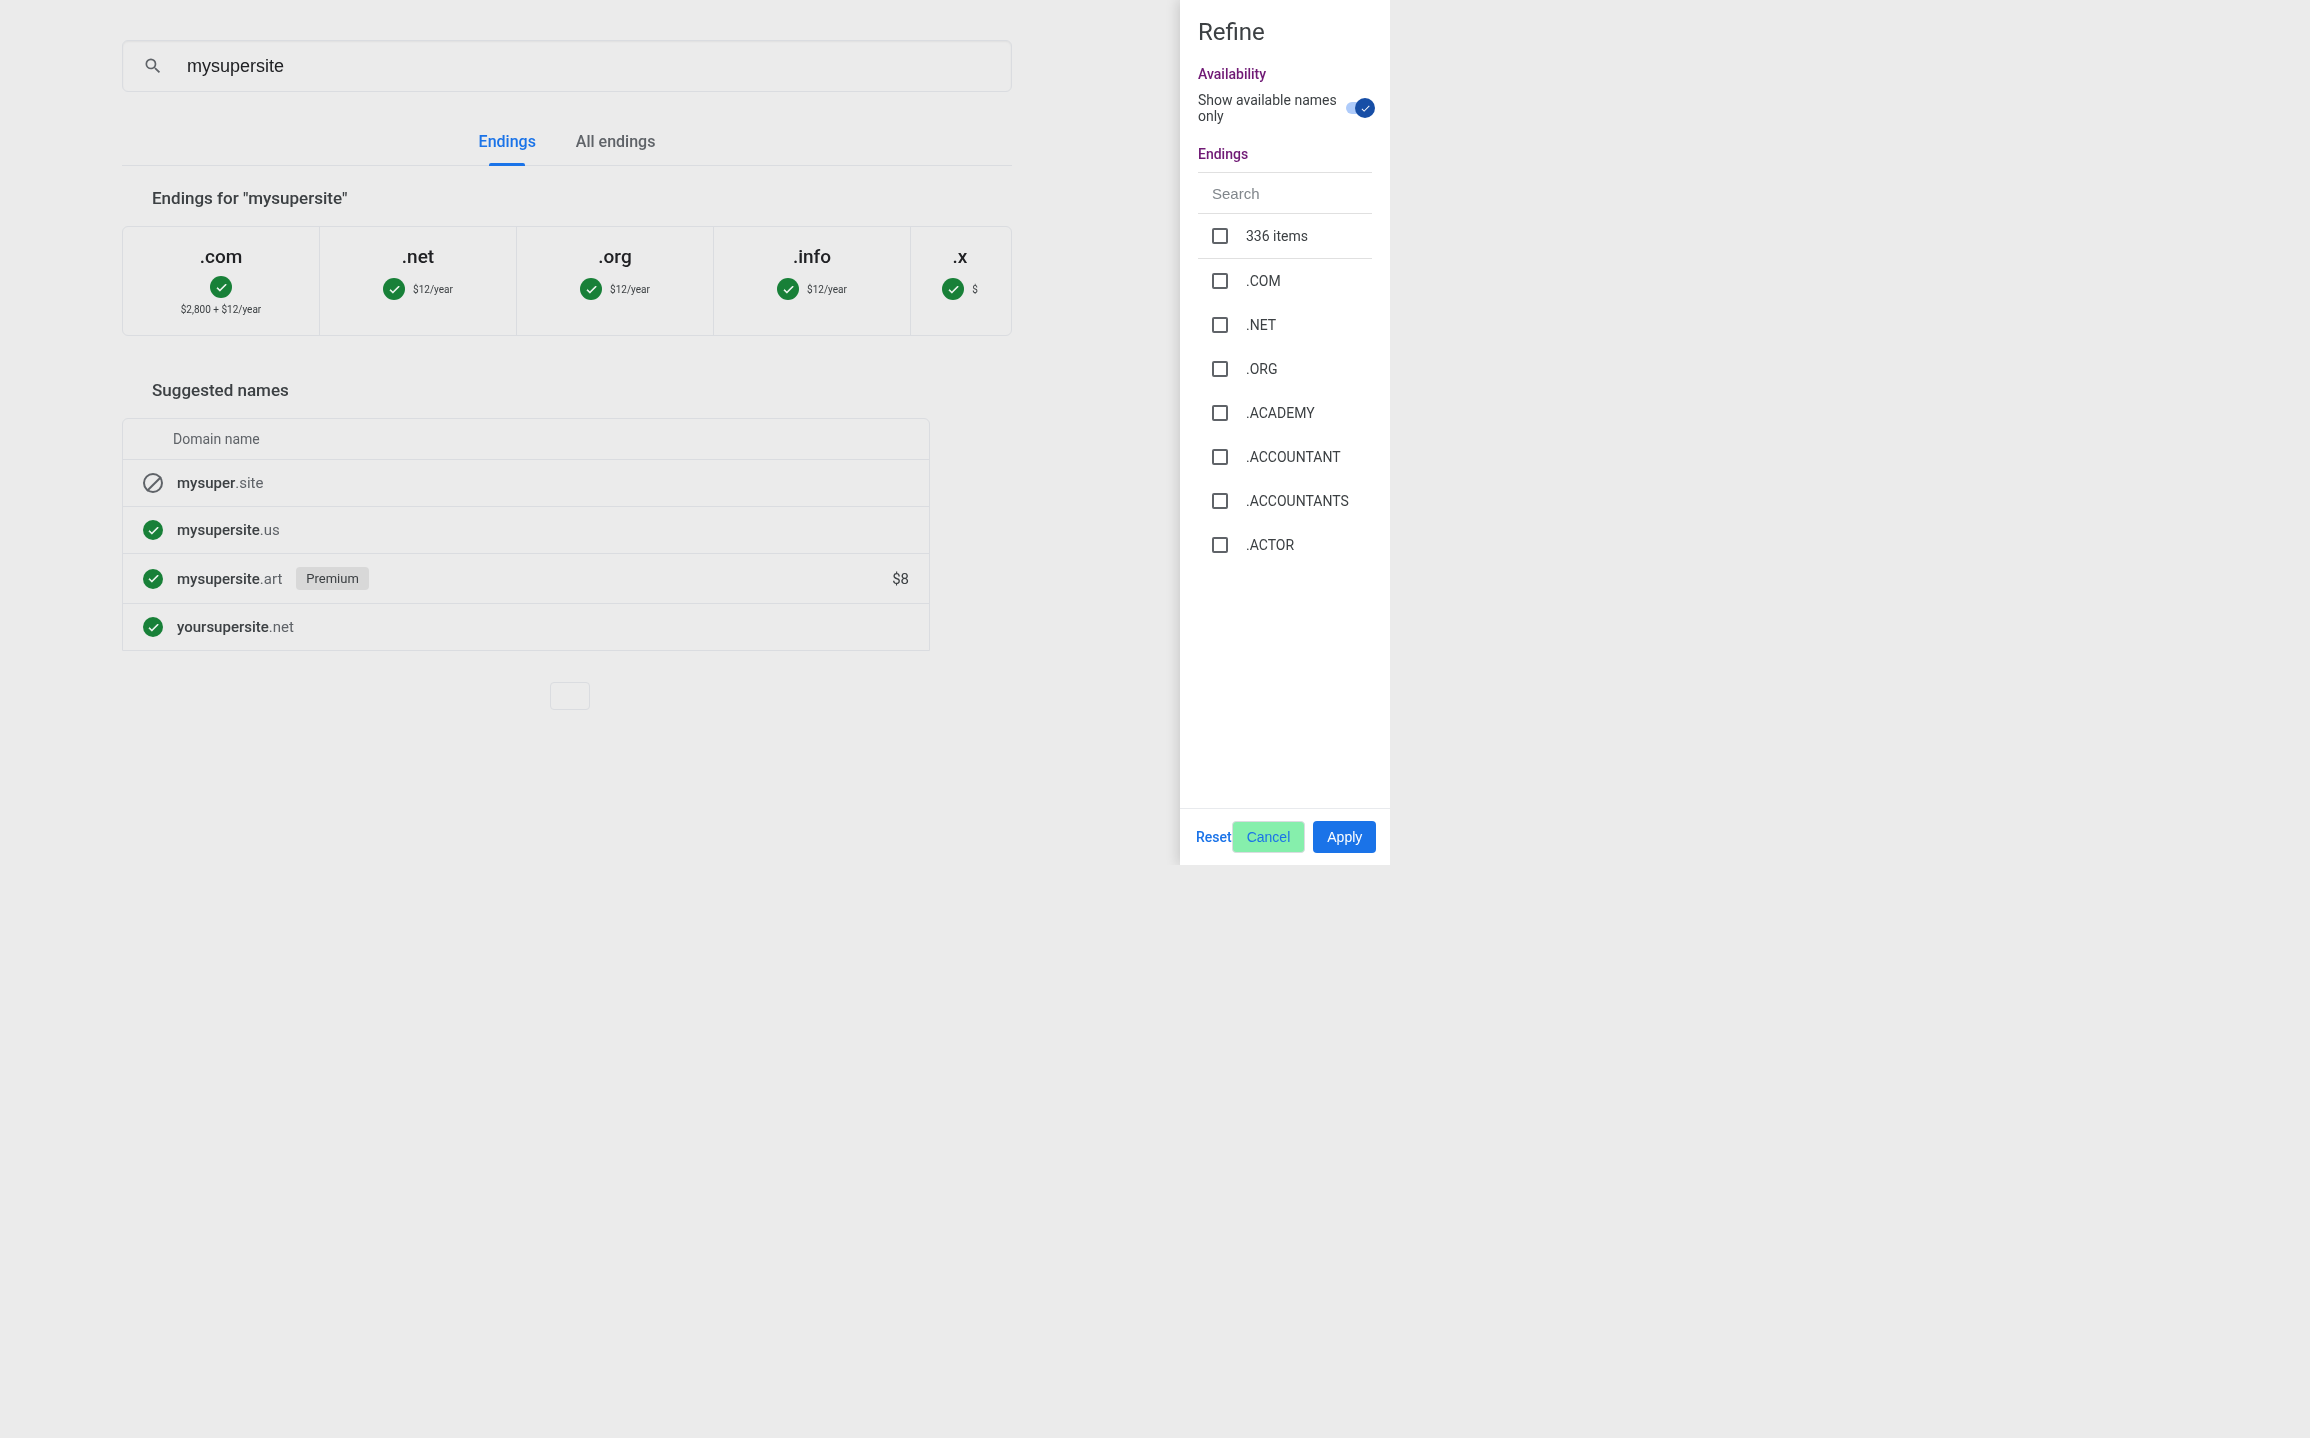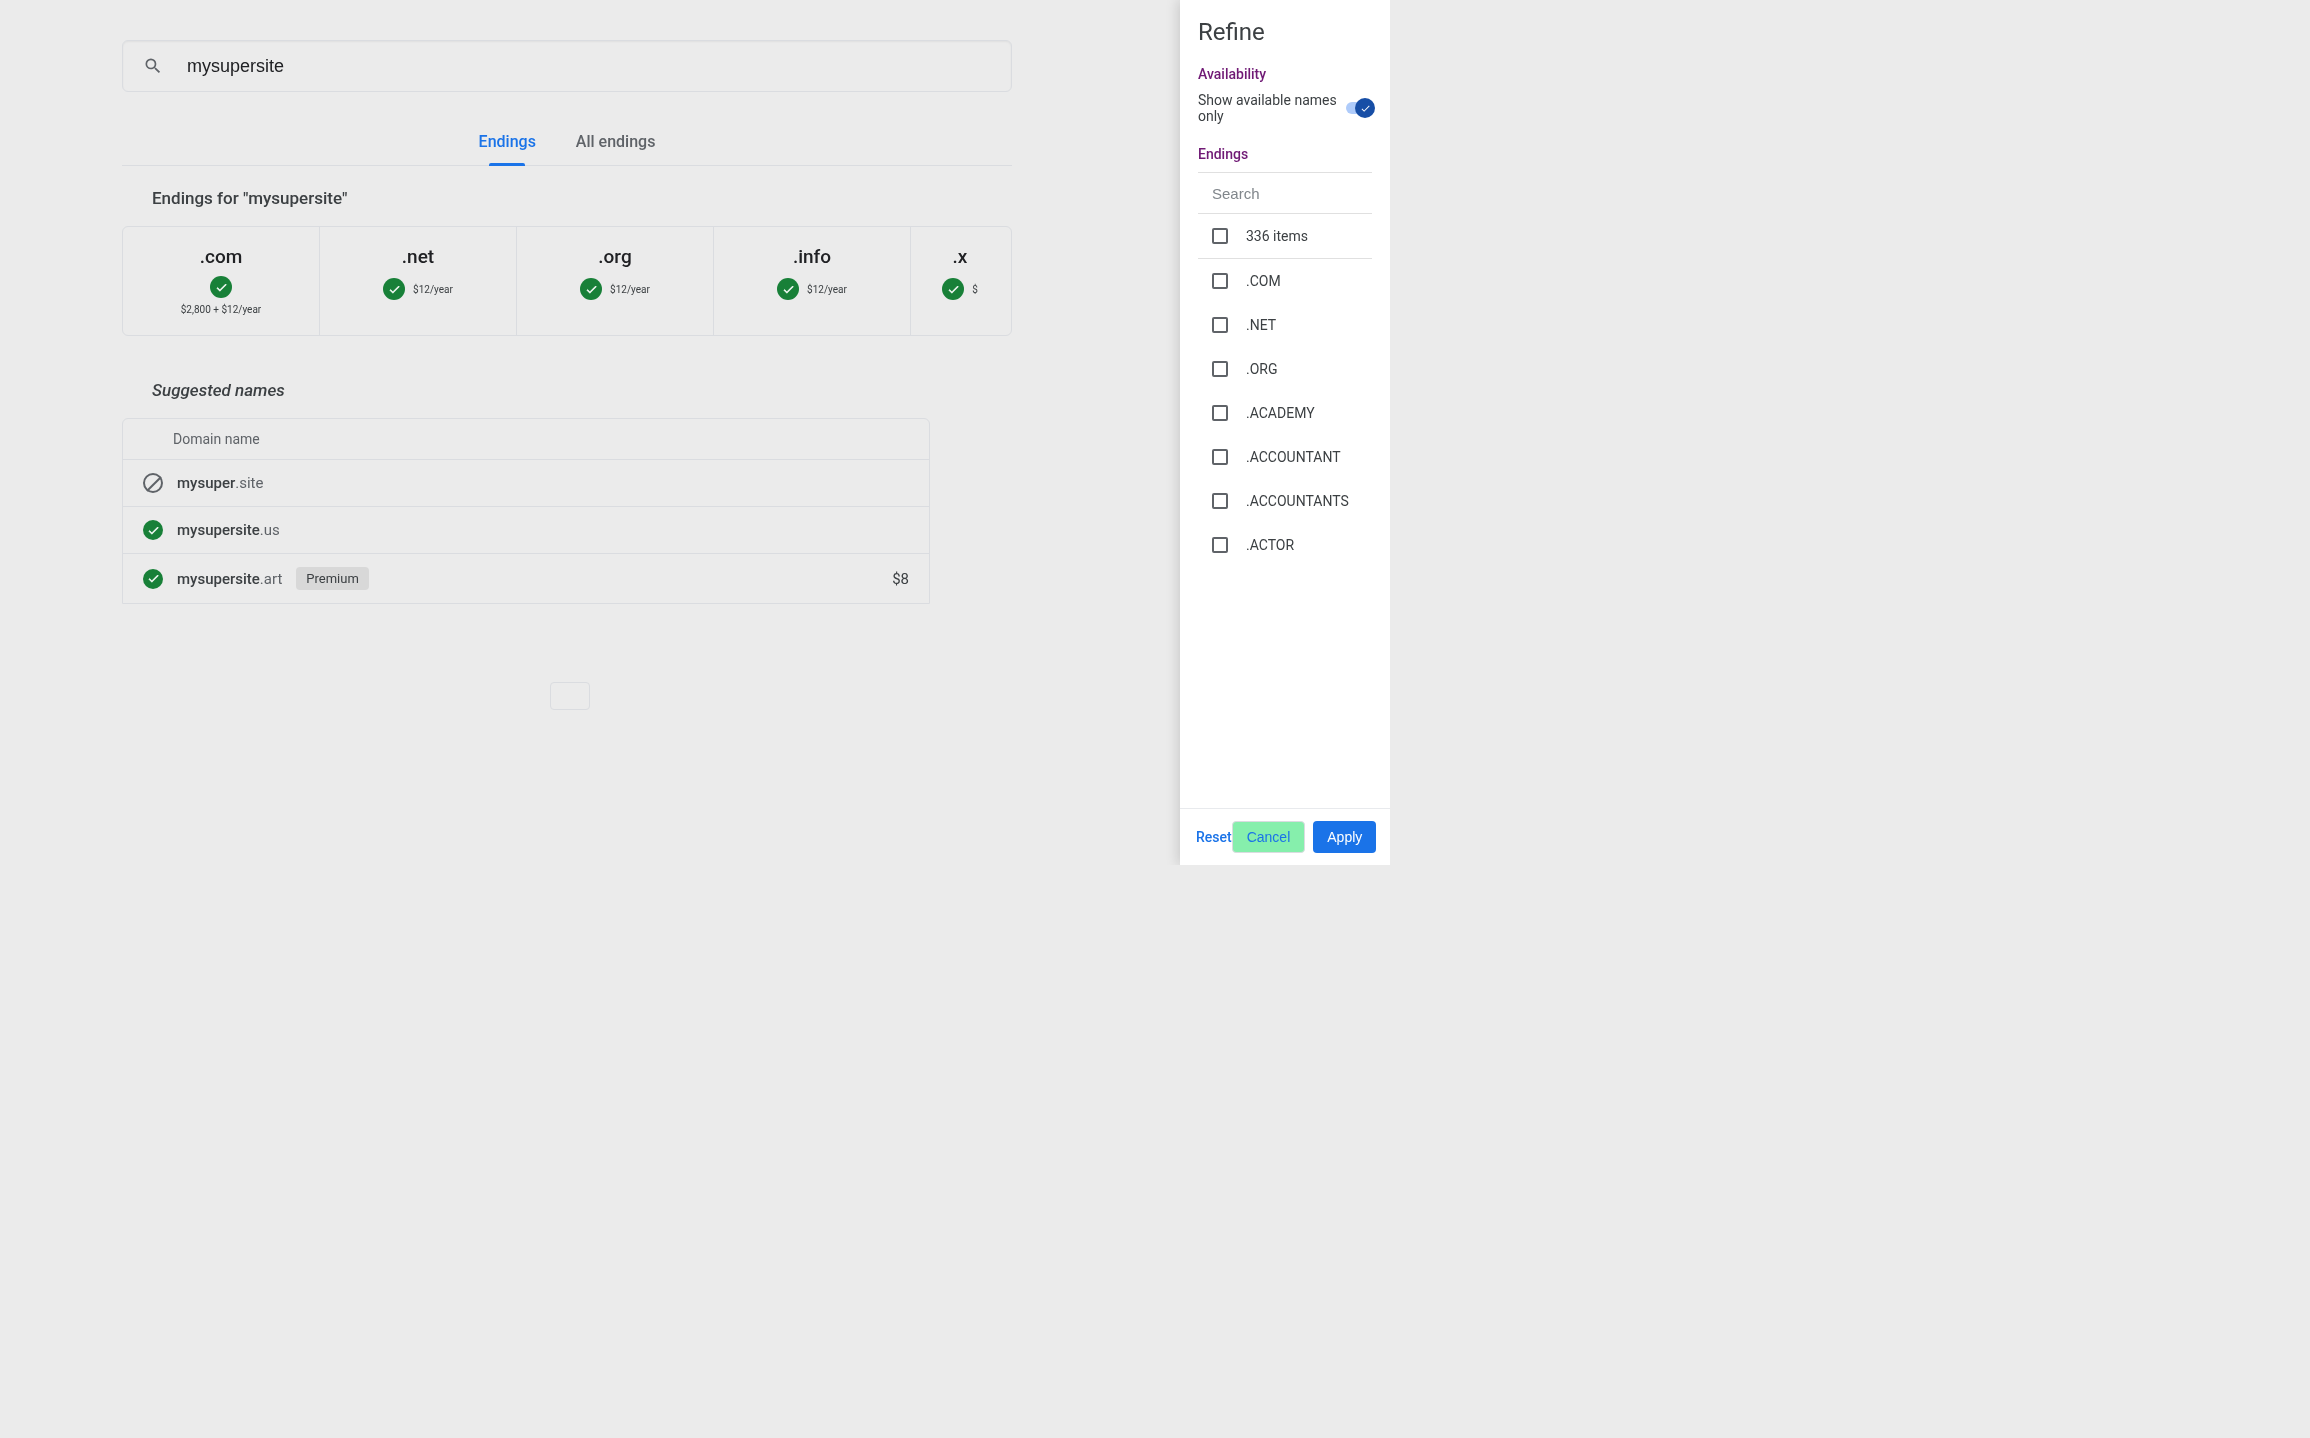--- a/index.html
+++ b/index.html
@@ -300,21 +300,21 @@
           <span class="check-circle">
             <svg viewBox="0 0 24 24">
               <path d="M9 16.17L4.83 12l-1.42 1.41L9 19 21 7l-1.41-1.41z"></path>
             </svg>
           </span>
           <span class="ending-price">$</span>
         </div>
       </div>
     </div>
 
-  <div style="position:relative; margin-left:0;font-style:italic;">
+  <div style="position:relative; margin-left:0;">
     <div class="suggested-heading">Suggested names</div>
     <div class="right-btn-stub"></div>
   </div>
 
   <div class="results-table">
     <div class="results-header">Domain name</div>
     <div id="results-rows">
         <div class="result-row">
           <div class="result-icon-cell">
             <div class="unavail-icon"></div>
@@ -336,20 +336,30 @@
             <span class="check-circle" style="width:20px;height:20px;">
               <svg viewBox="0 0 24 24">
                 <path d="M9 16.17L4.83 12l-1.42 1.41L9 19 21 7l-1.41-1.41z"></path>
               </svg>
             </span>
           </div>
           <span class="result-name">mysupersite<span class="tld">.art</span></span>
           <span class="premium-badge">Premium</span>
           <span class="result-price-stub">$8</span>
         </div>
+        <div class="result-row">
+          <div class="result-icon-cell">
+            <span class="check-circle" style="width:20px;height:20px;">
+              <svg viewBox="0 0 24 24">
+                <path d="M9 16.17L4.83 12l-1.42 1.41L9 19 21 7l-1.41-1.41z"></path>
+              </svg>
+            </span>
+          </div>
+          <span class="result-name">yoursupersite<span class="tld">.net</span></span>
+        </div>
       </div>
   </div>
 </div>
 
 <div class="refine-panel">
   <div class="refine-body">
     <div class="refine-title">Refine</div>
 
     <div class="refine-section-label">Availability</div>
     <div class="toggle-row">

